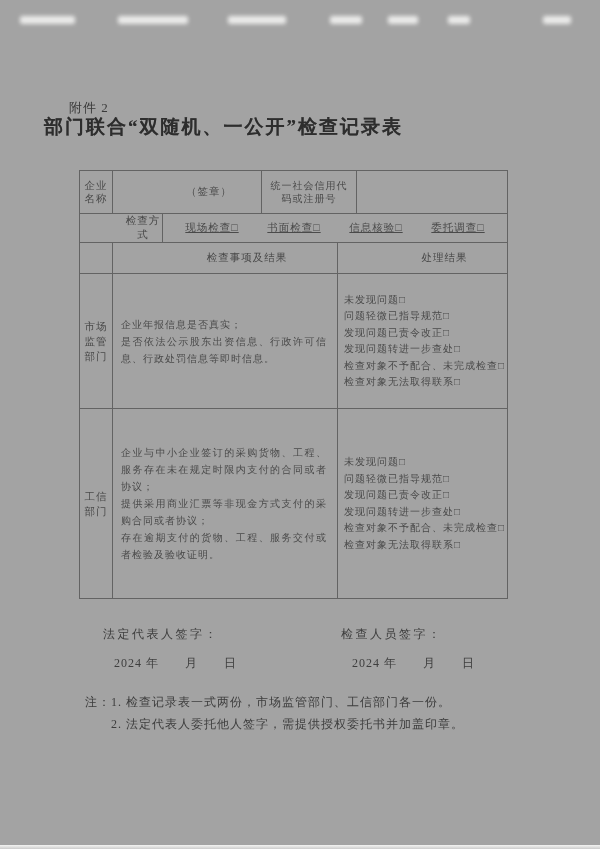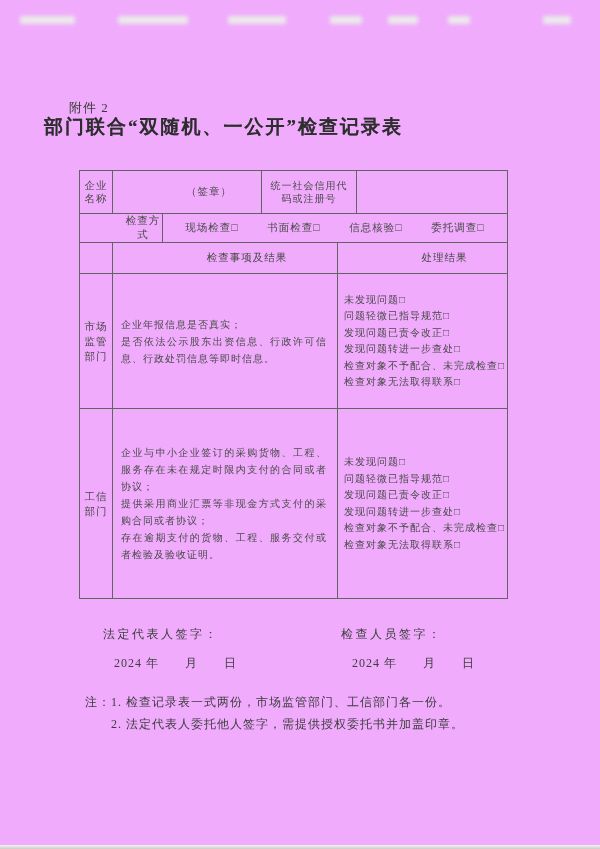--- a/index.html
+++ b/index.html
@@ -6,21 +6,21 @@
   html, body { width: 600px; height: 849px; }
   body {
     background: #ffffff;
     font-family: "Liberation Serif", "DejaVu Serif", serif;
     color: #404040;
   }
   .page {
     position: relative;
     width: 600px;
     height: 849px;
-    background: #f0abfc;
+    background: #a3a3a3;
     overflow: hidden;
   }
   
   .ghosts { position: absolute; top: 14px; left: 0; right: 0; height: 16px; }
   .ghost {
     position: absolute; top: 2px; height: 8px;
     background: #ebebea; border-radius: 2px; filter: blur(2px);
   }
   .attachment {
     position: absolute; left: 69px; top: 99px;
@@ -48,21 +48,21 @@
   .r1 td { height: 29px; }
   .r2 td { height: 28px; }
   .r3 td { height: 31px; }
   .r4 td { height: 135px; }
   .r5 td { height: 190px; }
   .c-center { text-align: center; padding-left: 44px; }
   .wrap-narrow { line-height: 13px; padding: 0 3px; }
   .code-label { font-size: 10px; letter-spacing: 0; line-height: 13px; padding: 8px 4px; }
   .th { letter-spacing: 3px; color: #484848; font-family: Liberation Serif, serif; }
   .methods { display: flex; justify-content: space-around; align-items: center; padding: 0 8px; }
-  .methods span { letter-spacing: 1px; white-space: nowrap; }
+  .methods span { letter-spacing: 1px; white-space: nowrap; text-decoration: underline; }
   .dept { text-align: center; line-height: 15px; padding: 0 3px; letter-spacing: 1px; font-family: Liberation Serif, serif; }
   .items {
     padding: 0 10px 0 8px;
     font-size: 10px; line-height: 17px; letter-spacing: 0;
     text-align: justify;
   }
   .results {
     padding: 0 4px 0 6px;
     font-size: 10px; line-height: 16.5px; letter-spacing: 0.4px;
   }

